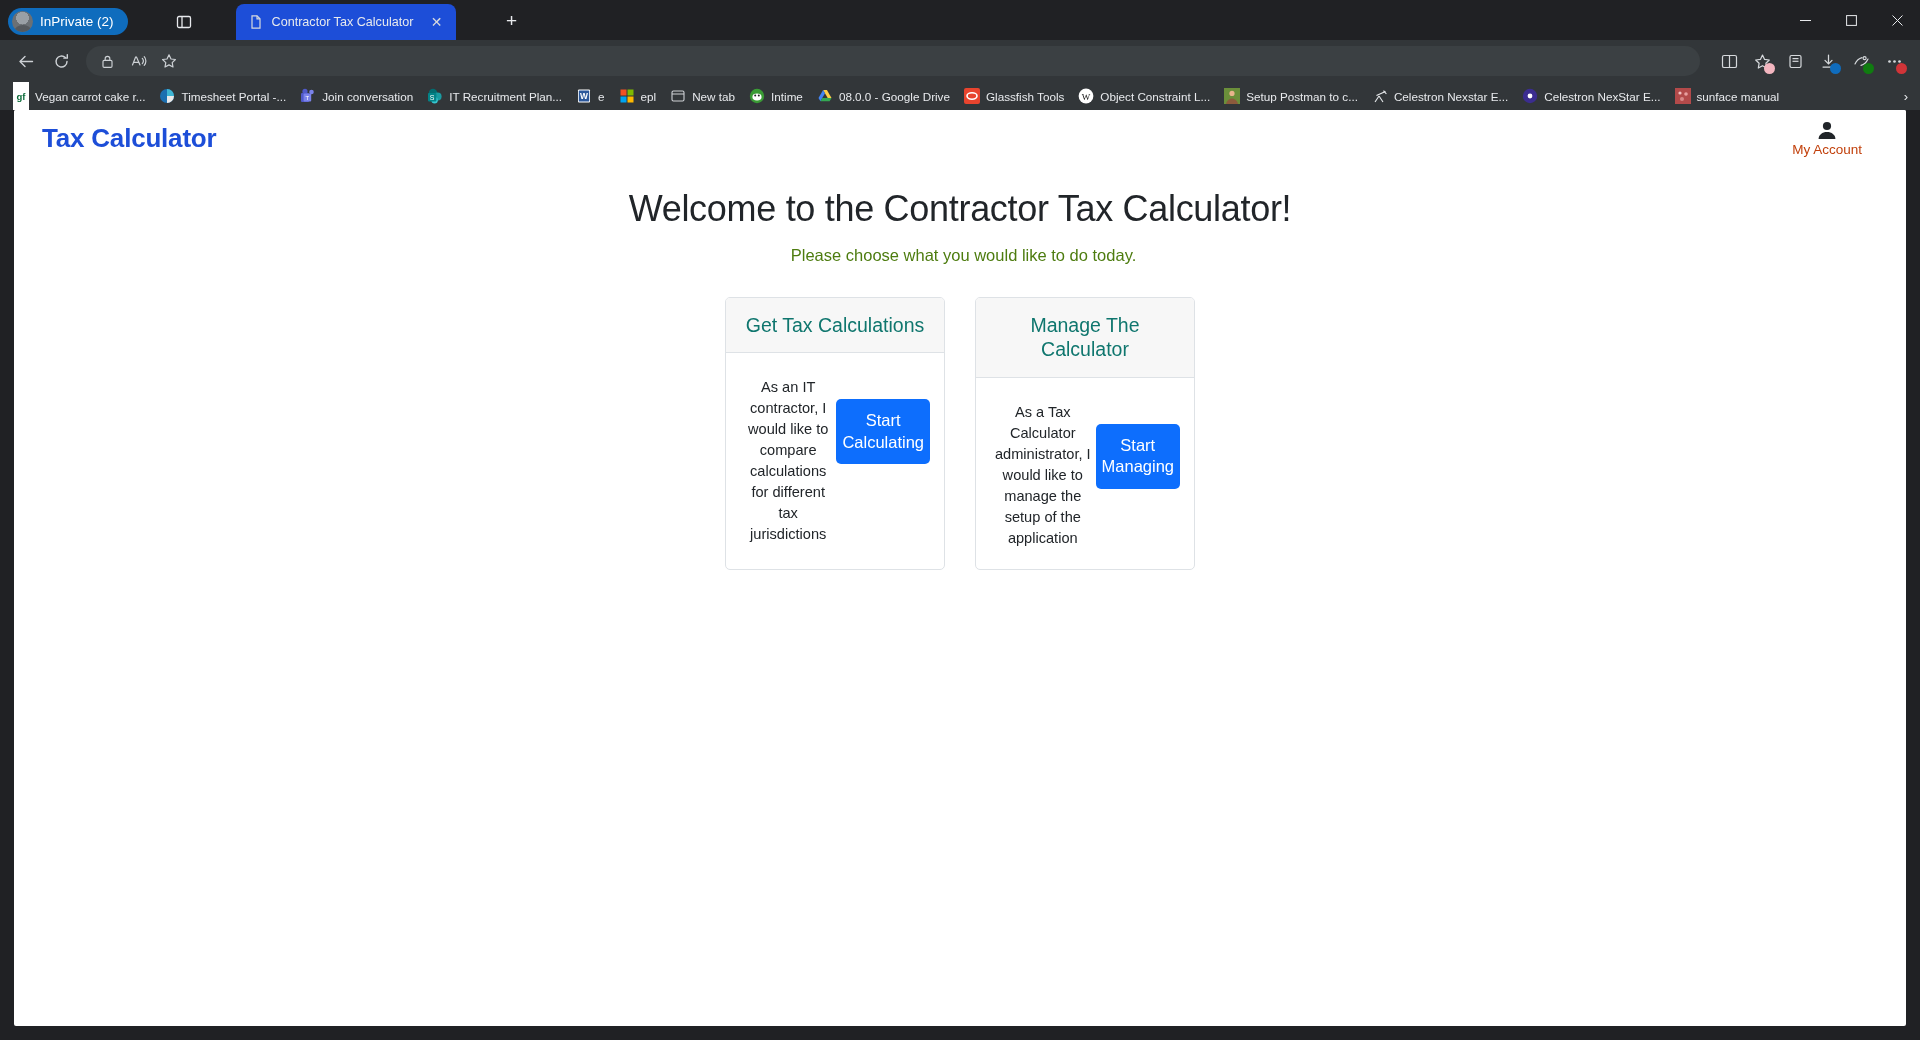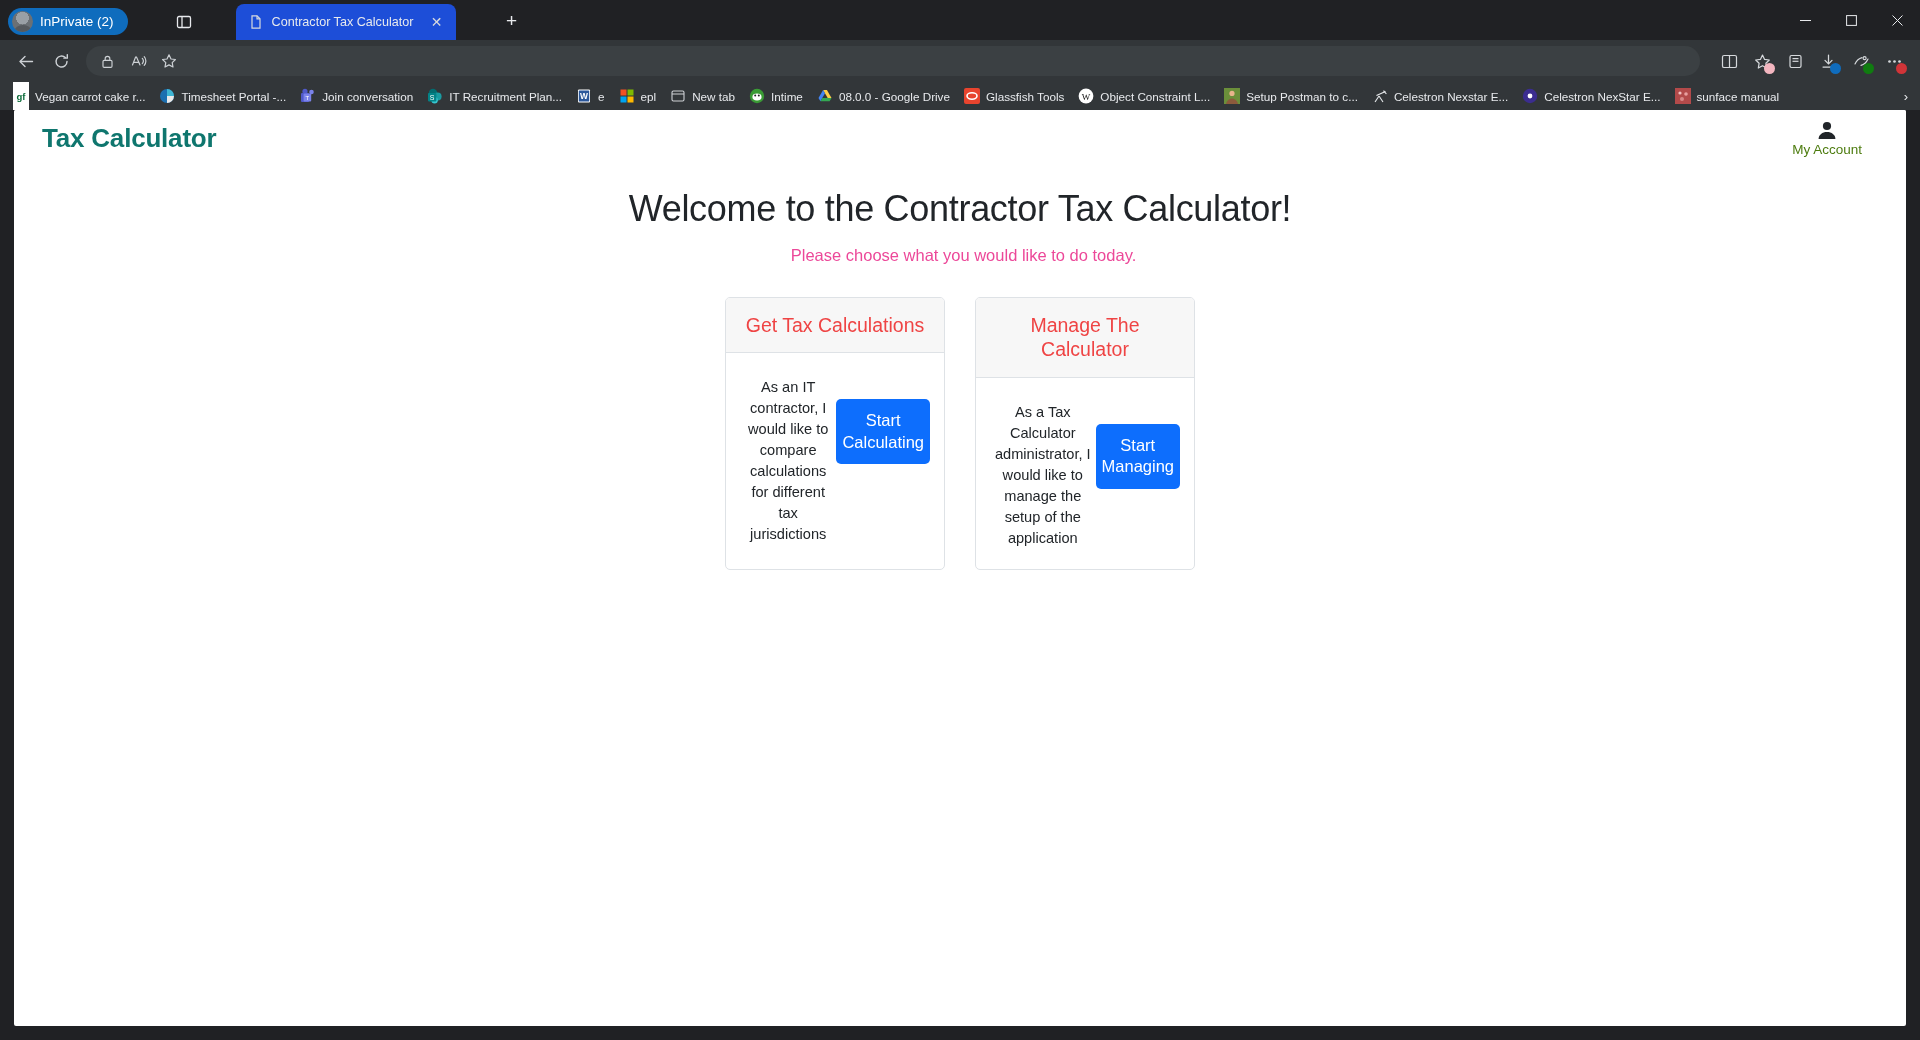--- a/index.html
+++ b/index.html
@@ -113,43 +113,43 @@
   
   .viewport { flex: 1; background: #202124; padding: 0 14px 14px 14px; }
   .page {
     width: 100%; height: 100%; background: #ffffff; overflow: hidden;
     border-radius: 2px;
   }
   .navbar {
     height: 56px; display: flex; align-items: center; justify-content: space-between;
     padding: 0 22px 0 28px; background: #fff;
   }
-  .brand { font-size: 26px; font-weight: bold; color: #0f766e; letter-spacing: -0.2px; }
+  .brand { font-size: 26px; font-weight: bold; color: #1d4ed8; letter-spacing: -0.2px; }
   .account {
     display: flex; flex-direction: column; align-items: center; gap: 1px;
-    color: #4d7c0f; font-size: 13.5px; padding-right: 22px;
+    color: #c2410c; font-size: 13.5px; padding-right: 22px;
   }
   .account-icon { width: 22px; height: 22px; color: #212529; }
 
   .hero { text-align: center; padding-top: 22px; }
   .hero h1 { font-size: 36px; font-weight: normal; color: #212529; letter-spacing: -0.3px; }
-  .hero p { font-size: 16.5px; color: #ec4899; margin-top: 16px; font-weight: normal; margin-left: 7px; }
+  .hero p { font-size: 16.5px; color: #4d7c0f; margin-top: 16px; font-weight: normal; margin-left: 7px; }
 
   .cards {
     display: flex; justify-content: center; gap: 30px; margin-top: 32px;
   }
   .card {
     width: 220px; background: #fff;
     border: 1px solid #dee2e6; border-radius: 5px; overflow: hidden;
     display: flex; flex-direction: column;
   }
   .card-header {
     background: #f7f7f7; border-bottom: 1px solid #dee2e6;
     padding: 15px 12px; text-align: center;
-    font-size: 19.5px; color: #ef4444; line-height: 1.25; font-weight: normal;
+    font-size: 19.5px; color: #0f766e; line-height: 1.25; font-weight: normal;
   }
   .card-body {
     padding: 24px 14px 20px; text-align: center;
     display: flex; flex-direction: row; align-items: flex-start;
   }
   .card-text { font-size: 14.6px; color: #212529; line-height: 1.44; }
   .btn-primary {
     margin-top: 22px; width: 100%;
     background: #0d6efd; color: #fff; border: none; border-radius: 5px;
     font-size: 16.5px; padding: 11px 6px; line-height: 1.3;

